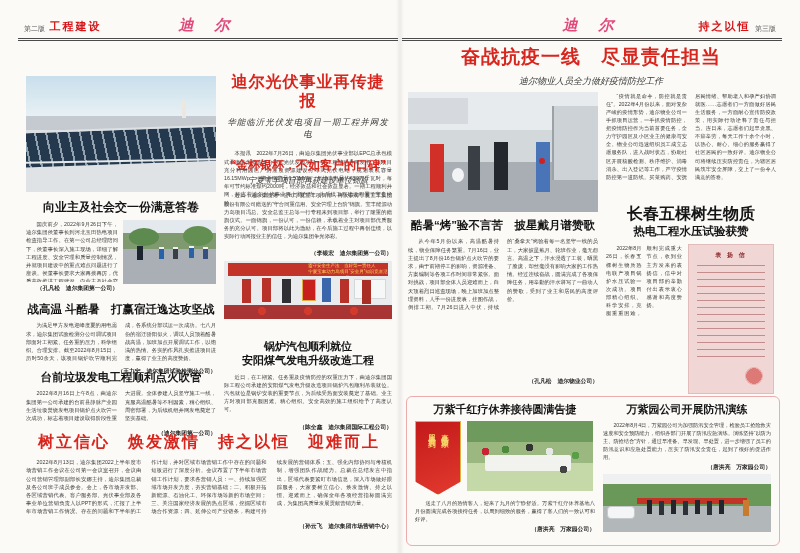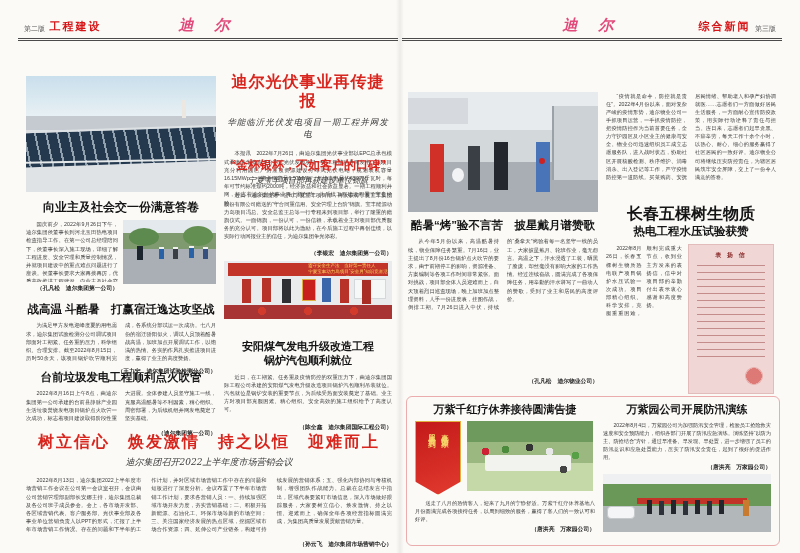--- a/index.html
+++ b/index.html
@@ -109,43 +109,46 @@
       <div class="byline">（迪尔集团第一公司）</div>
     </div>
 
     <div class="blk" style="left:8px;top:286px;width:190px;">
       <div class="hlb" style="font-size:11.5px;">战高温 斗酷暑　打赢宿迁逸达攻坚战</div>
       <div class="bt c2" style="margin-top:5px;height:44px;">为满足甲方发电迎峰度夏的用电需求，迪尔集团试验检测分公司调试项目部面对工期紧、任务重的压力，科学组织、合理安排。截至2022年8月15日，历时50余天，该项目锅炉吹管顺利完成，各系统分部试运一次成功。七八月份的宿迁骄阳似火，调试人员顶着酷暑战高温，加班加点开展调试工作，以饱满的热情、务实的作风扎实推进项目进度，赢得了业主的高度赞扬。</div>
       <div class="byline">（王力宁　迪尔集团试验检测分公司）</div>
     </div>
 
     <div class="blk" style="left:206px;top:324px;width:168px;">
+      <div class="hlb" style="font-size:11px;">锅炉汽包顺利就位</div>
       <div class="hlb" style="font-size:11px;">安阳煤气发电升级改造工程</div>
-      <div class="hlb" style="font-size:11px;">锅炉汽包顺利就位</div>
       <div class="bt" style="margin-top:5px;height:48px;">近日，在工期紧、任务重及疫情防控的双重压力下，由迪尔集团国际工程公司承建的安阳煤气发电升级改造项目锅炉汽包顺利吊装就位。汽包就位是锅炉安装的重要节点，为后续受热面安装奠定了基础。业主方对项目部克服困难、精心组织、安全高效的施工组织给予了高度认可。</div>
       <div class="byline">（陈全鑫　迪尔集团国际工程公司）</div>
     </div>
 
     <div class="blk" style="left:8px;top:416px;width:366px;">
       <div class="hlr" style="font-size:16px;letter-spacing:2px;">树立信心　焕发激情　持之以恒　迎难而上</div>
-      <div class="sub" style="font-size:9px;margin-top:5px;">迪尔集团召开2022上半年度市场营销会议</div>
       <div class="bt c3" style="margin-top:7px;height:62px;">2022年8月13日，迪尔集团2022上半年度市场营销工作会议在公司第一会议室召开，会议由公司营销管理部副部长安娜主持，迪尔集团总裁及各公司班子成员参会。会上，各市场开发部、各区域营销代表、客户服务部、光伏事业部及各事业单位营销负责人以PPT的形式，汇报了上半年市场营销工作情况、存在的问题和下半年的工作计划，并对区域市场营销工作中存在的问题和短板进行了深度分析。会议布置了下半年市场营销工作计划，要求各营销人员：一、持续加强区域市场开发力度，夯实营销基础；二、积极开拓新能源、石油化工、环保市场等新的市场空间；三、关注国家经济发展的热点区域，挖掘区域市场合作资源；四、延伸公司产业链条，构建可持续发展的营销体系；五、强化内部协同与考核机制，增强团队作战能力。总裁在总结发言中指出，区域代表要紧盯市场信息，深入市场做好跟踪服务，大家要树立信心、焕发激情、持之以恒、迎难而上，确保全年各项经营指标圆满完成，为集团高质量发展贡献营销力量。</div>
       <div class="byline">（孙云飞　迪尔集团市场营销中心）</div>
     </div>
   </div>
 
   <div class="page" id="pageR">
     <div class="phead">
       <span class="masthead">迪 尔</span>
       <span class="phr">
-        <span class="section">综合新闻</span>
+        <span class="section">持之以恒</span>
         <span class="edition">第三版</span>
       </span>
     </div>
 
+    <div class="blk" style="left:0;top:30px;width:378px;">
+      <div class="hlr" style="font-size:19px;letter-spacing:1px;">奋战抗疫一线　尽显责任担当</div>
+      <div class="sub" style="font-size:9px;margin-top:6px;">迪尔物业人员全力做好疫情防控工作</div>
+    </div>
 
     <div class="ph" style="left:6px;top:76px;width:190px;height:120px;background:linear-gradient(#e8ebee 0 32%,#d3d8db 32% 58%,#a8aeb3 58%);">
       <div style="left:0;top:6px;width:60px;height:26px;background:#d6dade;"></div>
       <div style="right:0;top:14px;width:44px;height:74px;background:#cdd2d6;border-left:2px solid #9aa1a7;"></div>
       <div class="figs" style="background-image:linear-gradient(#d03028,#d03028),linear-gradient(#3a3f46,#3a3f46),linear-gradient(#24282e,#24282e),linear-gradient(#4a74b8,#4a74b8);background-size:14px 48px,12px 44px,14px 48px,14px 50px;background-position:22px 52px,60px 54px,86px 50px,128px 50px;"></div>
       <div style="left:44px;top:76px;width:12px;height:14px;border-radius:50%;background:#f2f3f4;"></div>
       <div style="left:131px;top:66px;width:6px;height:6px;border-radius:50%;background:#c22;"></div>
     </div>
 
     <div class="bt c2" style="position:absolute;left:204px;top:76px;width:170px;height:124px;font-size:5.2px;">“疫情就是命令，防控就是责任”。2022年4月份以来，面对复杂严峻的疫情形势，迪尔物业公司一手抓项目运营，一手抓疫情防控，把疫情防控作为当前首要任务，全力守护园区及小区业主的健康与安全。物业公司迅速组织员工成立志愿服务队，进入战时状态，协助社区开展核酸检测、秩序维护、消毒消杀、出入登记等工作，严守疫情防控第一道防线。买菜购药、安抚居民情绪、帮助老人和孕产妇协调就医……志愿者们一方面做好居民生活服务，一方面耐心宣传防疫政策，用实际行动诠释了责任与担当。连日来，志愿者们起早贪黑、不辞辛劳，每天工作十余个小时，以热心、耐心、细心的服务赢得了社区居民的一致好评。迪尔物业公司将继续压实防控责任，为辖区居民筑牢安全屏障，交上了一份令人满意的答卷。</div>

